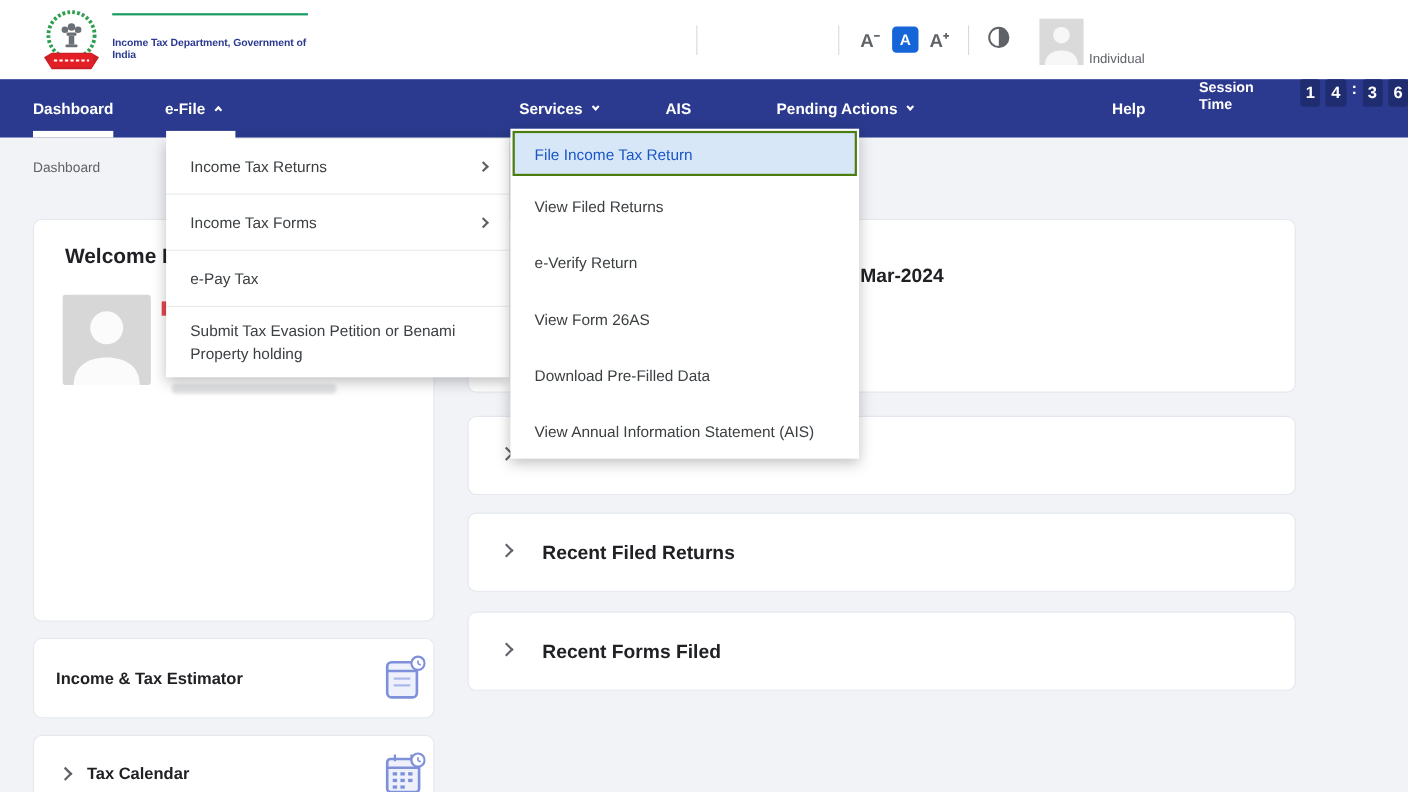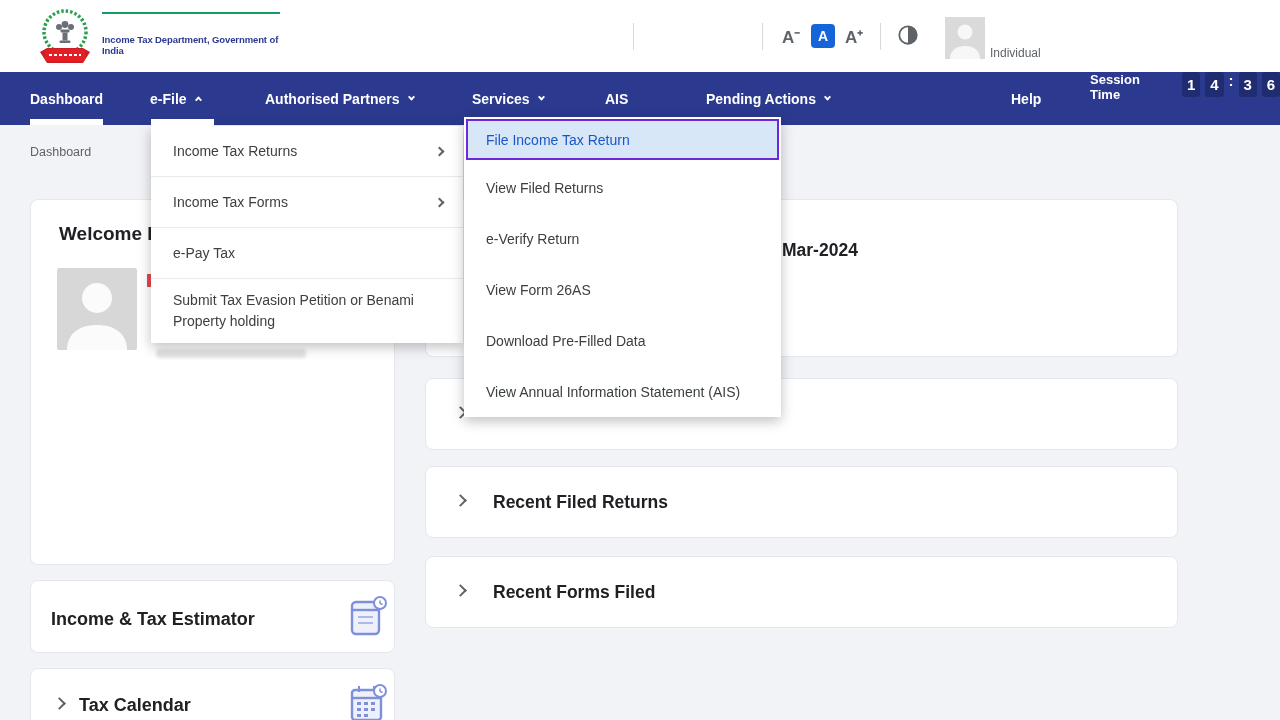--- a/index.html
+++ b/index.html
@@ -38,30 +38,30 @@
 
   
   .breadcrumb { position:absolute; left:30px; top:145px; font-size:12.5px; color:#5f6368; }
   .card { position:absolute; background:#fff; border:1px solid #e4e7ee; border-radius:8px; }
   .card-title { font-size:17.5px; font-weight:bold; color:#202124; }
   .cv-lg { display:inline-block; width:9px; height:9px; border-right:2px solid #5f6368; border-bottom:2px solid #5f6368; transform:rotate(-45deg); }
   .welcome-title { position:absolute; left:28px; top:23px; font-size:19px; font-weight:bold; color:#202124; white-space:nowrap; }
   .big-avatar { position:absolute; left:26px; top:68px; width:80px; height:82px; background:#d7d7d7; border-radius:3px; overflow:hidden; }
   .red-sliver { position:absolute; left:116px; top:74px; width:6px; height:13px; background:#e5484d; }
   .smudge { position:absolute; left:125px; top:149px; width:150px; height:9px; background:#8a9096; opacity:.25; filter:blur(1.5px); border-radius:4px; }
-  .side-title { font-size:18px; font-weight:bold; color:#202124; }
+  .side-title { font-size:15px; font-weight:bold; color:#202124; }
 
   
   .menu { position:absolute; background:#fff; z-index:50; box-shadow:0 4px 12px rgba(0,0,0,.25); }
   .menu-notch { position:absolute; left:151px; top:119px; width:63px; height:8px; background:#fff; z-index:51; }
   .m-item { display:flex; align-items:center; justify-content:space-between; min-height:51px; padding:10px 20px 10px 22px; font-size:14px; font-weight:500; color:#3c4043; border-bottom:1px solid #e8eaed; cursor:pointer; line-height:21px; }
   .m-item:last-child { border-bottom:none; }
   .m-item .cv { color:#5f6368; border-width:2px; width:7px; height:7px; flex:0 0 auto; margin-left:12px; }
   .sm-item { display:flex; align-items:center; height:51px; padding:0 20px 0 22px; font-size:14px; font-weight:500; color:#3c4043; white-space:nowrap; cursor:pointer; }
-  .sm-item.active { height:41px; margin:2px; border:2px solid #6d28d9; background:#d8e7f8; color:#1a57c6; padding-left:18px; }
+  .sm-item.active { height:41px; margin:2px; border:2px solid #4d7c0f; background:#d8e7f8; color:#1a57c6; padding-left:18px; }
 </style>
 </head>
 <body>
 
 <div class="header">
   <div class="logo-wrap">
     <span>
       <svg width="58" height="62" viewBox="0 0 58 62">
         <circle cx="29" cy="26" r="21" fill="#fff" stroke="#2e9e4f" stroke-width="3.5" stroke-dasharray="2.5 2"></circle>
         <g fill="#6b6f76">
@@ -117,24 +117,20 @@
   <div class="user-label">Individual</div>
 </div>
 
 <div class="nav">
   <div class="nav-item" style="left:30px;">
     <span>Dashboard</span>
   </div>
   <div class="nav-item" style="left:150px;">
     <span>e-File</span>
     <i class="cv up"></i>
-  </div>
-  <div class="nav-item" style="left:265px;">
-    <span>Authorised Partners</span>
-    <i class="cv down"></i>
   </div>
   <div class="nav-item" style="left:472px;">
     <span>Services</span>
     <i class="cv down"></i>
   </div>
   <div class="nav-item" style="left:605px;">
     <span>AIS</span>
   </div>
   <div class="nav-item" style="left:678px;margin-left:28px;">
     <span>Pending Actions</span>

